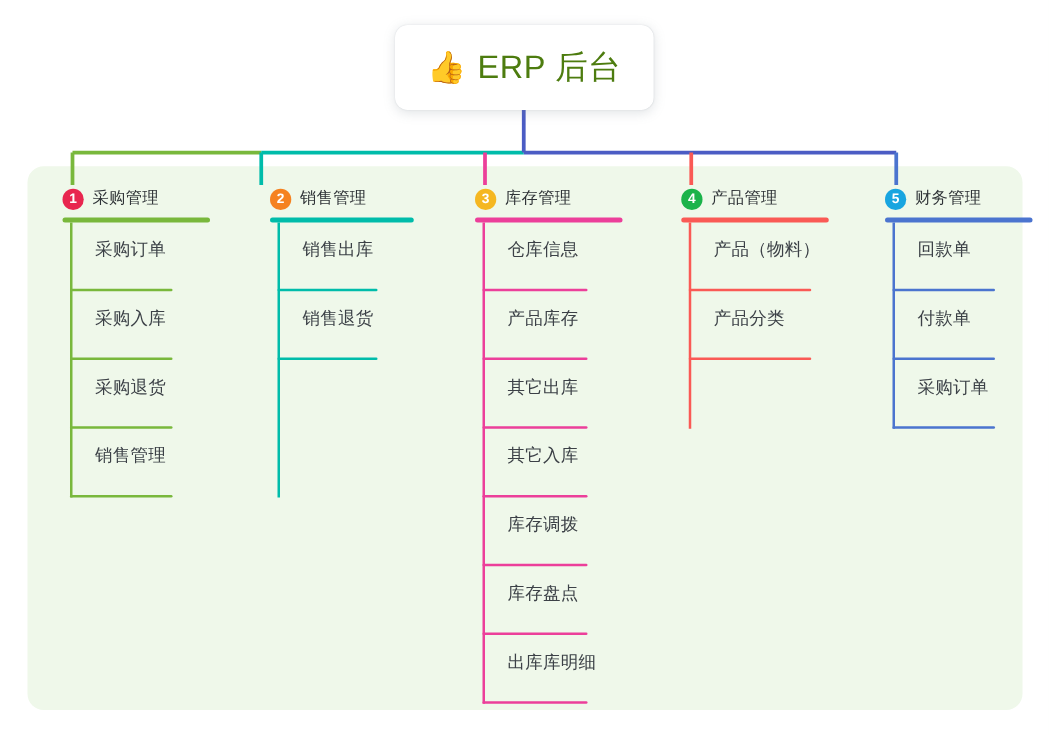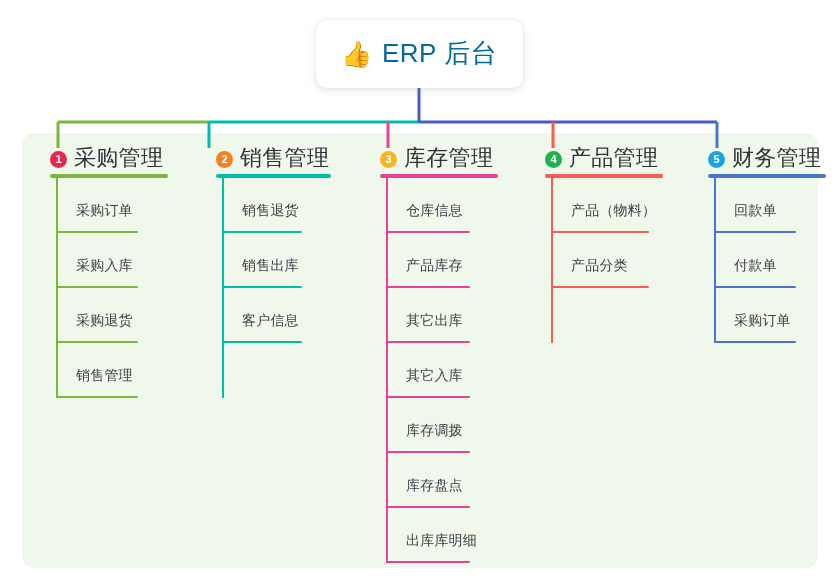--- a/index.html
+++ b/index.html
@@ -47,21 +47,21 @@
     transform: translateY(-1px);
   }
   .thumb-icon {
     font-size: 25px;
     line-height: 1;
     display: inline-block;
     transform: translateY(1px);
   }
   #root-title {
     font-size: 26px;
-    color: #0369a1;
+    color: #4d7c0f;
     letter-spacing: 0.5px;
     white-space: nowrap;
   }
 
   
   #panel {
     position: absolute;
     left: 22px;
     top: 133px;
     width: 796px;
@@ -101,21 +101,21 @@
     border-radius: 50%;
     color: #ffffff;
     font-size: 11px;
     line-height: 17px;
     text-align: center;
     font-weight: bold;
     flex: 0 0 auto;
     transform: translateY(1px);
   }
   .col-title {
-    font-size: 22px;
+    font-size: 13px;
     color: #2f3337;
     white-space: nowrap;
     letter-spacing: 0.3px;
   }
   .col-rule {
     height: 4px;
     border-radius: 2px;
     margin-top: 3px;
   }
   .col-body {
@@ -128,21 +128,21 @@
     width: 2px;
   }
   .item {
     position: relative;
     height: 55px;
     box-sizing: border-box;
   }
   .item-label {
     position: absolute;
     left: 46px;
-    bottom: 13px;
+    bottom: 24px;
     font-size: 14px;
     color: #3c4147;
     white-space: nowrap;
     letter-spacing: 0.2px;
   }
   .item-rule {
     position: absolute;
     left: 26px;
     bottom: 0;
     height: 2px;
@@ -204,29 +204,25 @@
       </div>
       <div class="column" style="left: 196px;">
         <div class="col-header">
           <span class="badge" style="background: rgb(245, 130, 32);">2</span>
           <span class="col-title">销售管理</span>
         </div>
         <div class="col-rule" style="background: rgb(0, 188, 170); width: 115px; margin-left: 20px;"></div>
         <div class="col-body" style="height: 220px;">
           <div class="spine" style="background: rgb(0, 188, 170); height: 220px;"></div>
           <div class="item">
-            <span class="item-label">销售退货</span>
-            <div class="item-rule" style="background: rgb(0, 188, 170); width: 80px;"></div>
-          </div>
-          <div class="item">
             <span class="item-label">销售出库</span>
             <div class="item-rule" style="background: rgb(0, 188, 170); width: 80px;"></div>
           </div>
           <div class="item">
-            <span class="item-label">客户信息</span>
+            <span class="item-label">销售退货</span>
             <div class="item-rule" style="background: rgb(0, 188, 170); width: 80px;"></div>
           </div>
         </div>
       </div>
       <div class="column" style="left: 360px;">
         <div class="col-header">
           <span class="badge" style="background: rgb(245, 183, 33);">3</span>
           <span class="col-title">库存管理</span>
         </div>
         <div class="col-rule" style="background: rgb(236, 63, 154); width: 118px; margin-left: 20px;"></div>

